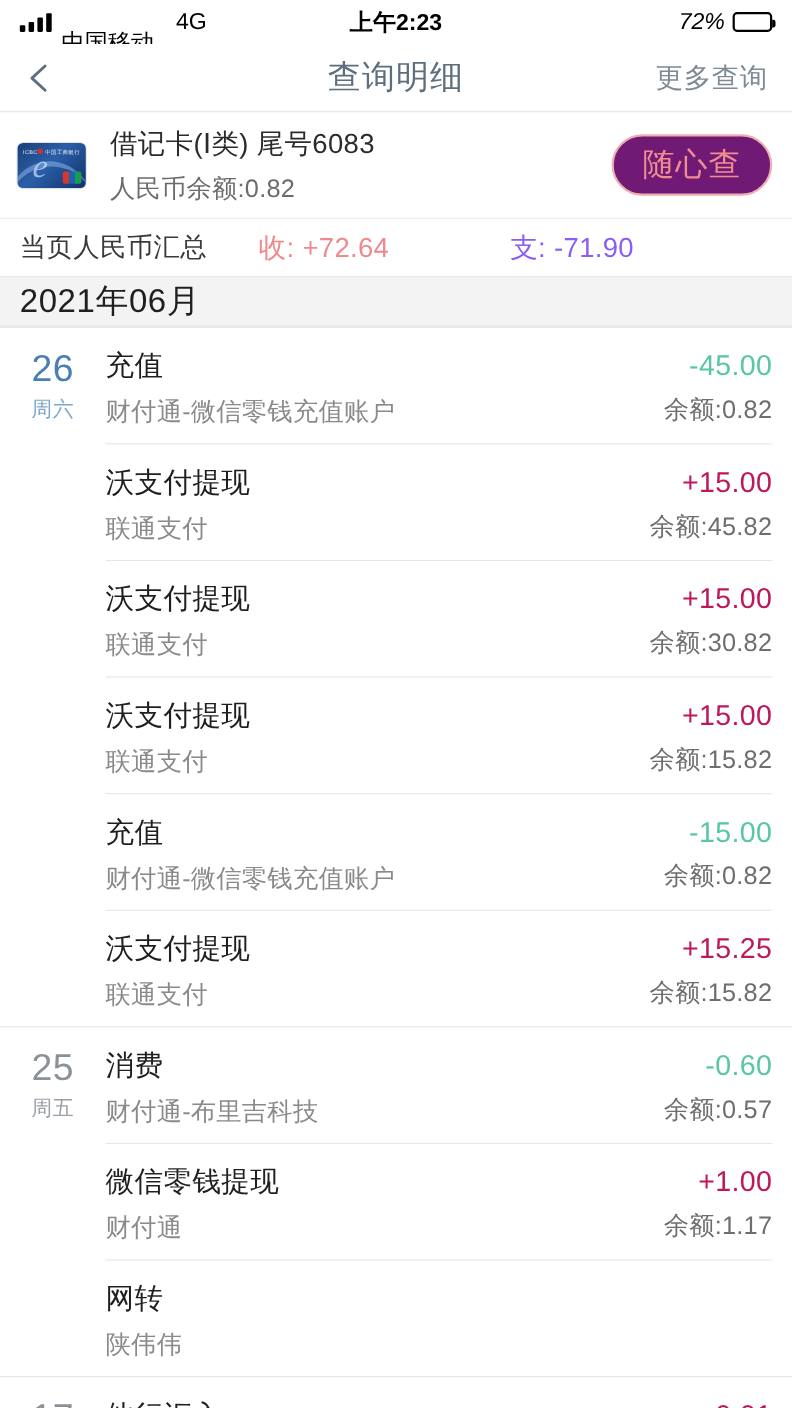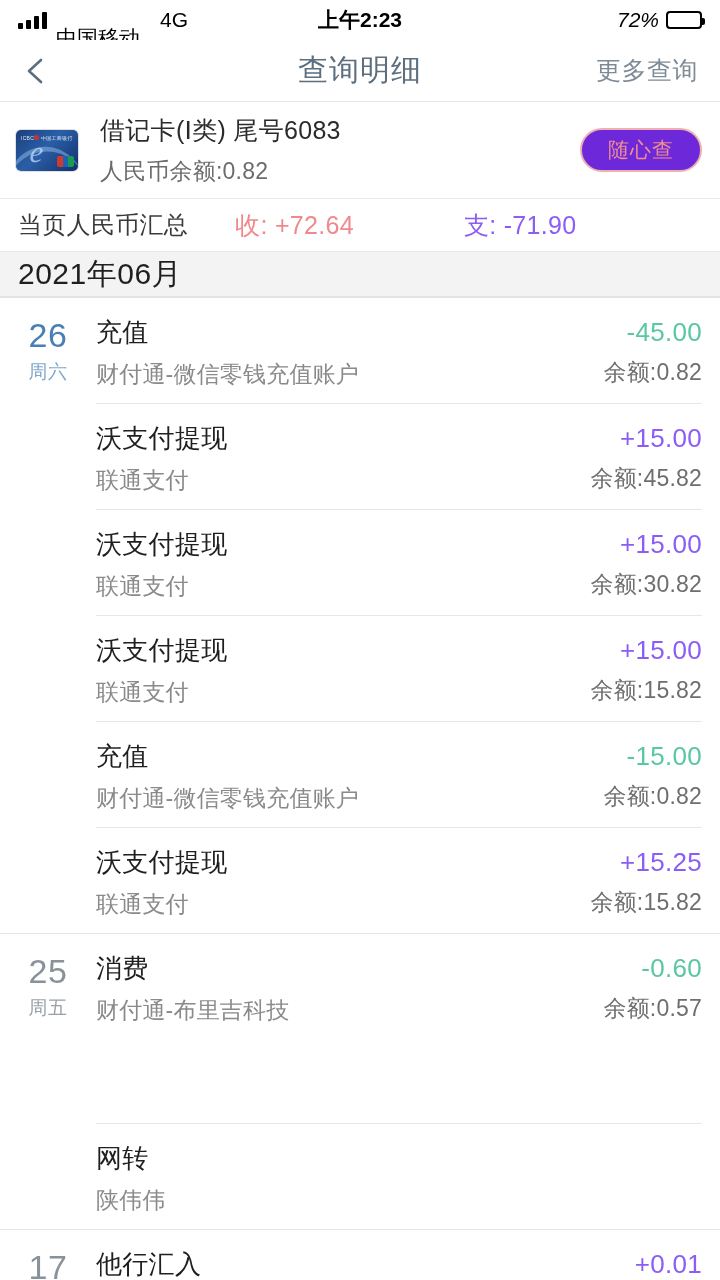--- a/index.html
+++ b/index.html
@@ -102,23 +102,23 @@
     position:absolute; right:4px; bottom:4px; width:17px; height:11px;
     border-radius:2px;
     background:linear-gradient(90deg,#d1392f 0 33%,#1a63b5 33% 66%,#1a9a52 66% 100%);
   }
   .card-info{ margin-left:22px; display:flex; flex-direction:column; gap:9px; }
   .card-title{ font-size:25px; color:#2b2b2b; letter-spacing:.3px; }
   .card-balance{ font-size:23px; color:#6c6c6c; letter-spacing:.2px; }
   .quick-query-btn{
     margin-left:auto;
     border:2px solid #f0aeb0; border-radius:28px;
-    color:#f08d90; font-size:21px;
+    color:#f08d90; font-size:29px;
     padding:6px 26px; letter-spacing:1px;
-    background:#6d28d9;
+    background:#701a75;
   }
 
   
   #summary-bar{
     height:52px; width:100%;
     background:#ffffff;
     display:flex; align-items:center;
     padding:0 18px;
   }
   .sum-label{ font-size:24px; color:#3a3a3a; letter-spacing:.3px; }
@@ -159,21 +159,21 @@
   .txn-body{
     flex:1; display:flex; align-items:center;
     padding:17px 0 13px 0;
   }
   .txn.sub .txn-body{ border-top:1px solid #e6e6e6; }
   .txn-left{ display:flex; flex-direction:column; gap:9px; }
   .txn-name{ font-size:26px; color:#1f1f1f; letter-spacing:.3px; }
   .txn-desc{ font-size:23px; color:#8a8a8a; letter-spacing:.2px; }
   .txn-right{ margin-left:auto; display:flex; flex-direction:column; align-items:flex-end; gap:9px; }
   .txn-amt{ font-size:26px; letter-spacing:.3px; }
-  .txn-amt.pos{ color:#8b5cf6; }
+  .txn-amt.pos{ color:#be185d; }
   .txn-amt.neg{ color:#59c79f; }
   .txn-bal{ font-size:23px; color:#6e6e6e; letter-spacing:.2px; }
 </style>
 </head>
 <body>
 
 <div id="status-bar">
   <div class="sb-left">
     <span class="sig">
         <i></i>
@@ -321,20 +321,30 @@
             <span class="txn-desc">财付通-布里吉科技</span>
           </div>
           <div class="txn-right">
             <span class="txn-amt neg">-0.60</span>
             <span class="txn-bal">余额:0.57</span>
           </div>
         </div>
       </div>
       <div class="txn sub">
         <div class="date-col muted"></div>
+        <div class="txn-body">
+          <div class="txn-left">
+            <span class="txn-name">微信零钱提现</span>
+            <span class="txn-desc">财付通</span>
+          </div>
+          <div class="txn-right">
+            <span class="txn-amt pos">+1.00</span>
+            <span class="txn-bal">余额:1.17</span>
+          </div>
+        </div>
       </div>
       <div class="txn sub">
         <div class="date-col muted"></div>
         <div class="txn-body">
           <div class="txn-left">
             <span class="txn-name">网转</span>
             <span class="txn-desc">陕伟伟</span>
           </div>
         </div>
       </div>

